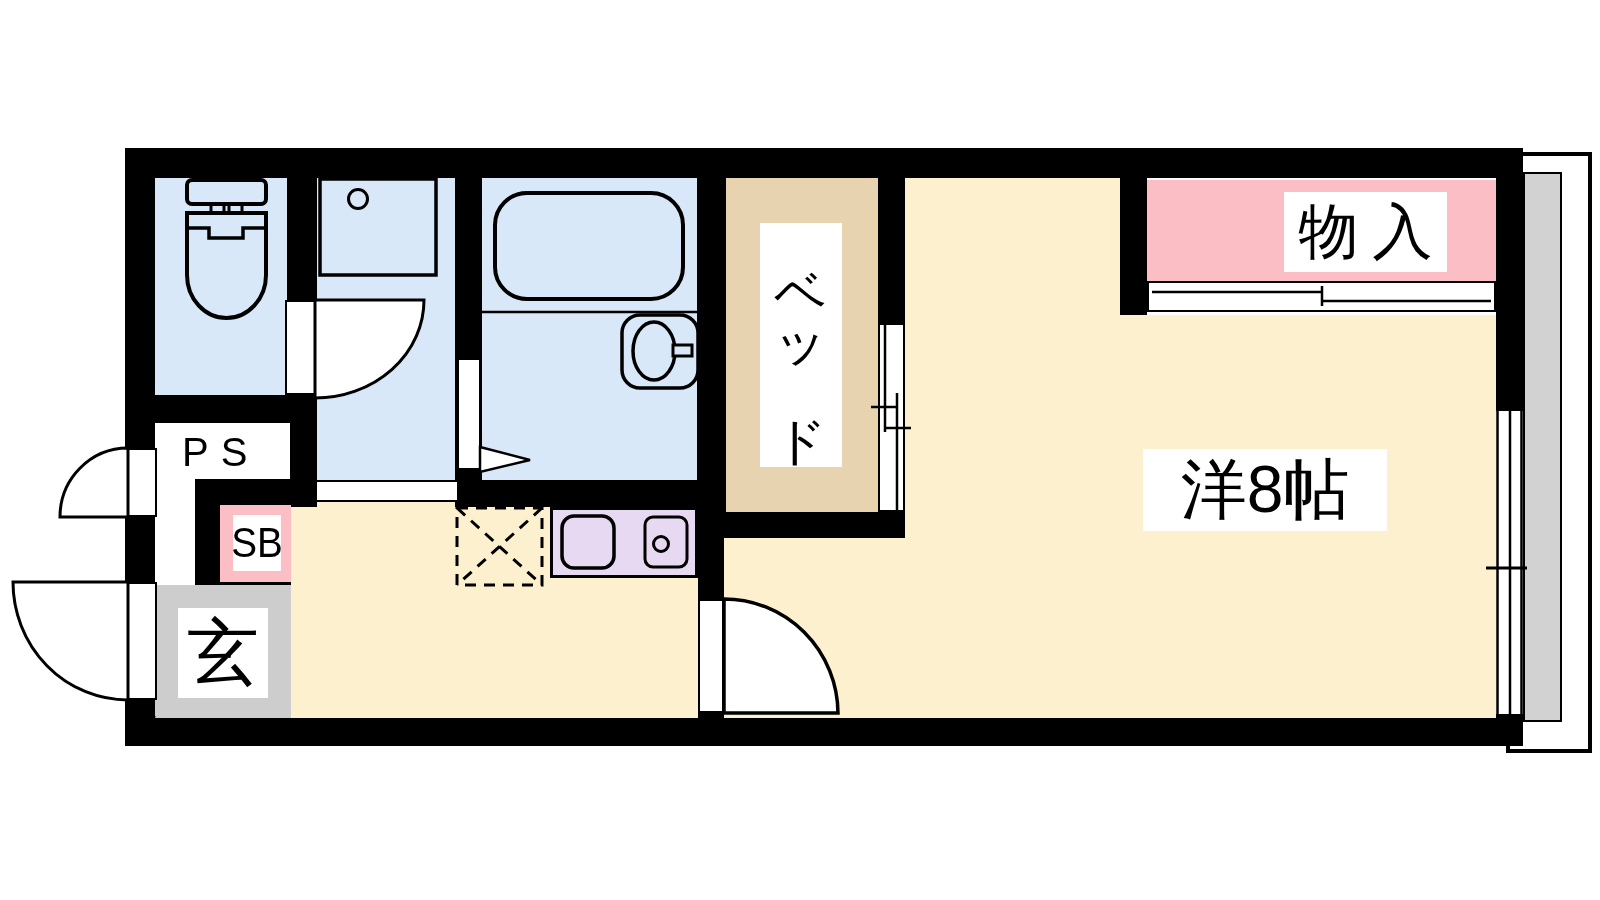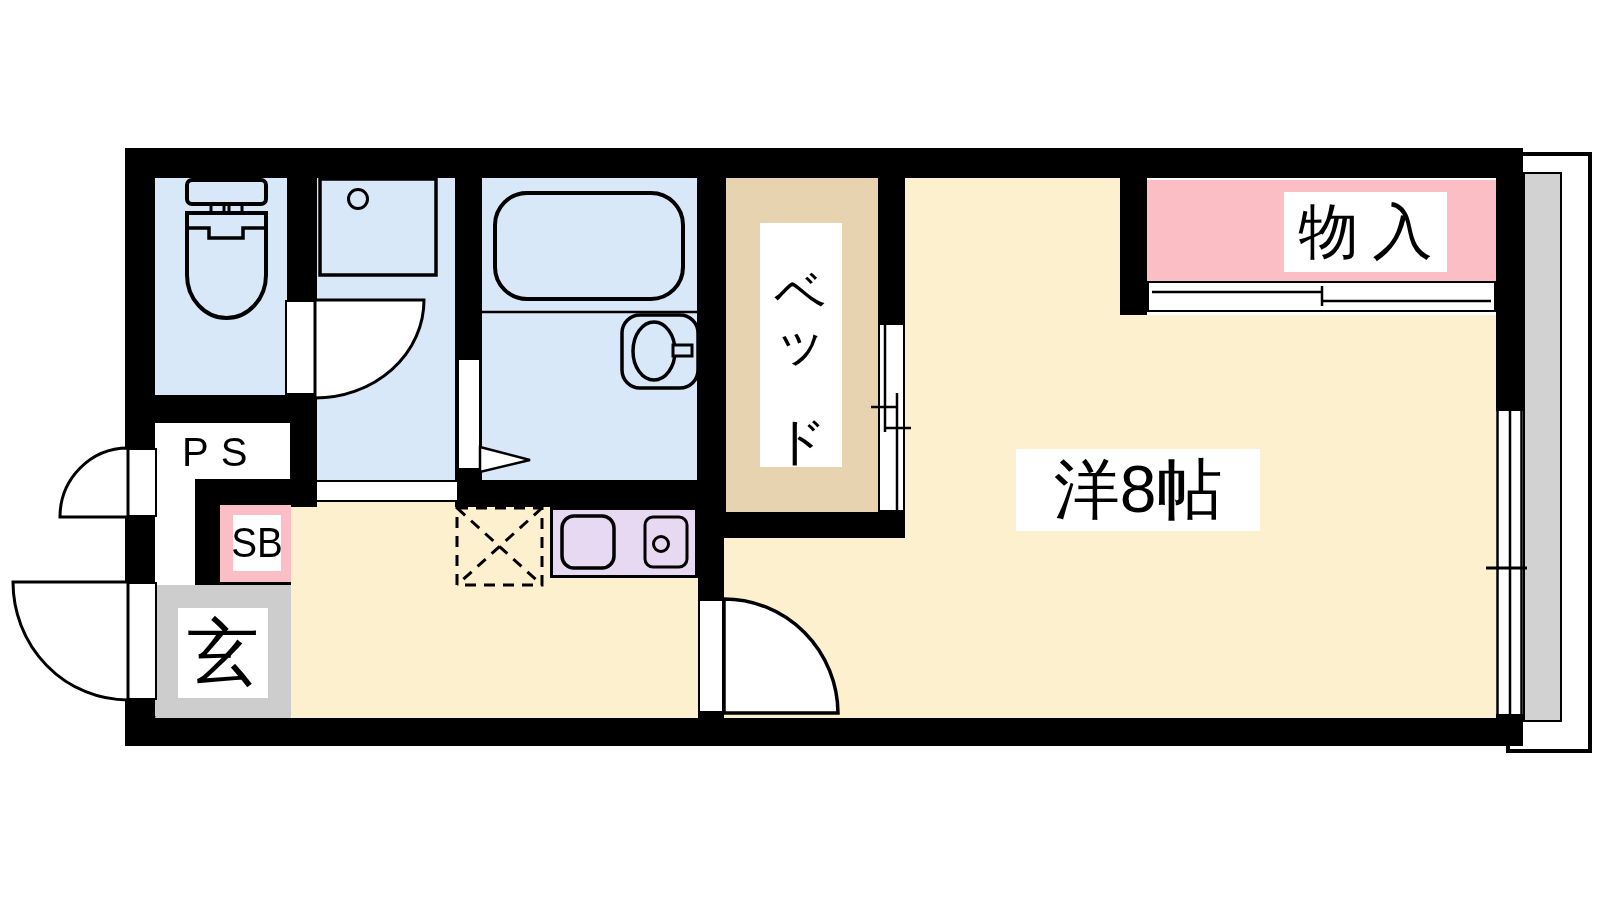--- a/index.html
+++ b/index.html
@@ -152,20 +152,20 @@
       <line x1="128" y1="150" x2="155" y2="178"></line>
       <line x1="1494" y1="150" x2="1521" y2="178"></line>
       <line x1="128" y1="744" x2="155" y2="716"></line>
       <line x1="1494" y1="744" x2="1521" y2="716"></line>
       <line x1="878" y1="514" x2="903" y2="536"></line>
       <line x1="1122" y1="312" x2="1147" y2="283"></line>
       <line x1="197" y1="481" x2="220" y2="505"></line>
     </g>
   </svg>
 
-  <div class="label" id="lbl-main" style="left:1016px;top:449px;width:244px;height:82px;">洋8帖</div>
+  <div class="label" id="lbl-main" style="left:1143px;top:449px;width:244px;height:82px;">洋8帖</div>
   <div class="label" id="lbl-closet" style="left:1240px;top:192px;width:163px;height:80px;margin-left:44px;">物入</div>
   <div class="label" id="lbl-bed" style="left:760px;top:223px;width:82px;height:244px;">ベッド</div>
   <div class="label" id="lbl-entrance" style="left:178px;top:608px;width:90px;height:90px;">玄</div>
   <div class="label" id="lbl-sb" style="left:231px;top:515px;width:52px;height:56px;">SB</div>
   <div id="lbl-ps" style="left:182px;top:430px;">PS</div>
 
 </div>
 
 </body></html>

